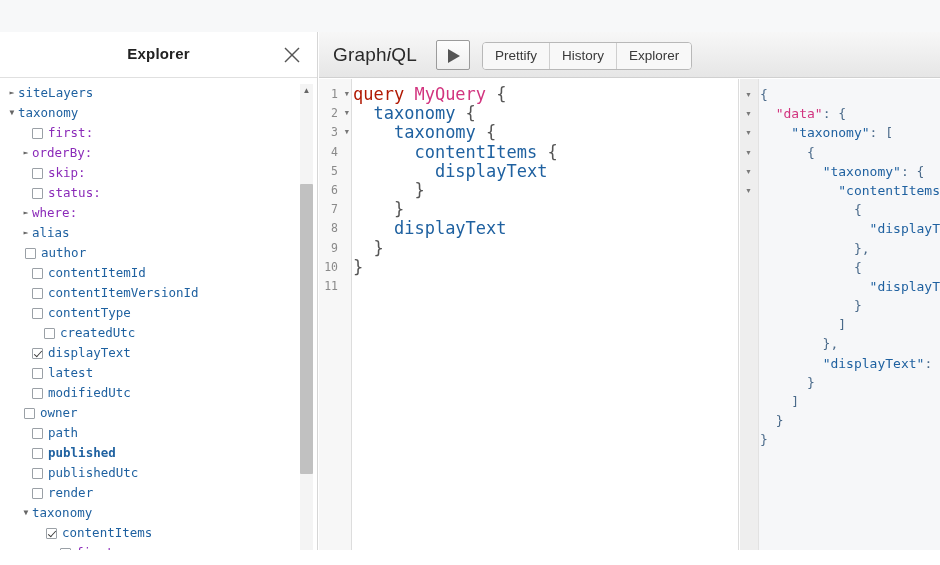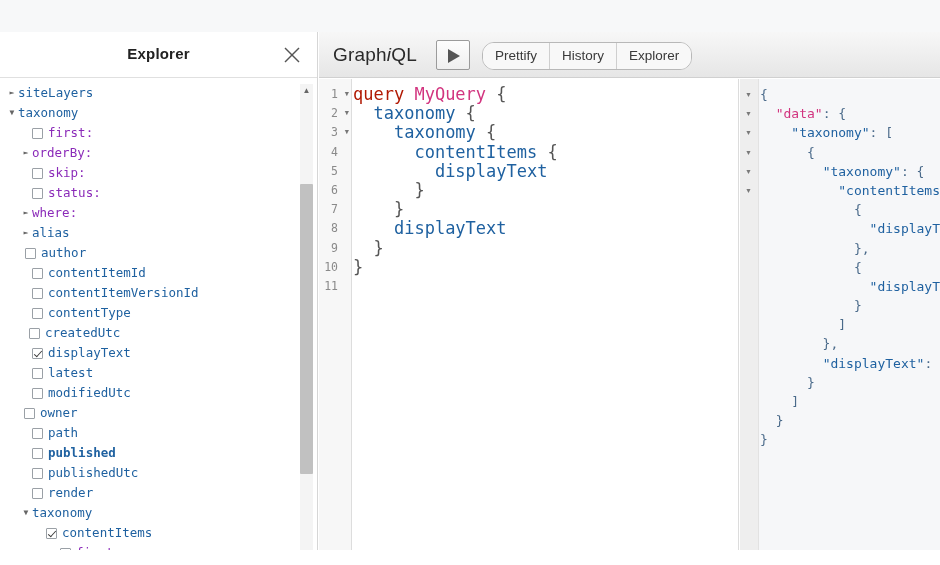--- a/index.html
+++ b/index.html
@@ -186,21 +186,21 @@
     border-left: 12px solid #555555;
     border-top: 7px solid transparent;
     border-bottom: 7px solid transparent;
   }
 
   .btn-group {
     position: absolute;
     left: 163px; top: 10px;
     display: flex;
     border: 1px solid #b8b8b8;
-    border-radius: 12px;
+    border-radius: 4px;
     overflow: hidden;
     background: #f6f6f6;
   }
   .tbtn {
     padding: 4px 12px 5px;
     font-size: 13.5px;
     color: #3a3a3a;
     background: #f8f8f8;
     border-right: 1px solid #cfcfcf;
     cursor: pointer;
@@ -379,21 +379,21 @@
         <div class="node" style="padding-left: 20px;">
           <span class="arrow none">►</span>
           <span class="cb"></span>
           <span class="lbl field">contentItemVersionId</span>
         </div>
         <div class="node" style="padding-left: 20px;">
           <span class="arrow none">►</span>
           <span class="cb"></span>
           <span class="lbl field">contentType</span>
         </div>
-        <div class="node" style="padding-left: 17px;">
+        <div class="node" style="padding-left: 4px; margin-left: 28px;">
           <span class="arrow none">►</span>
           <span class="cb"></span>
           <span class="lbl field">createdUtc</span>
         </div>
         <div class="node" style="padding-left: 20px;">
           <span class="arrow none">►</span>
           <span class="cb checked"></span>
           <span class="lbl field">displayText</span>
         </div>
         <div class="node" style="padding-left: 20px;">

